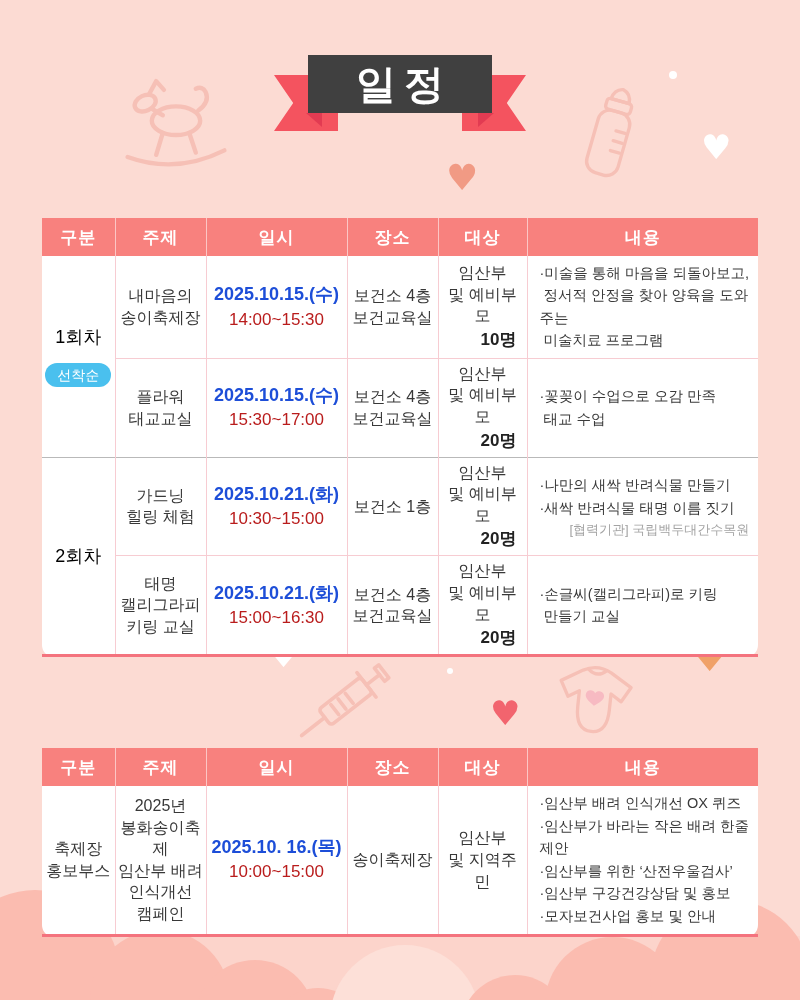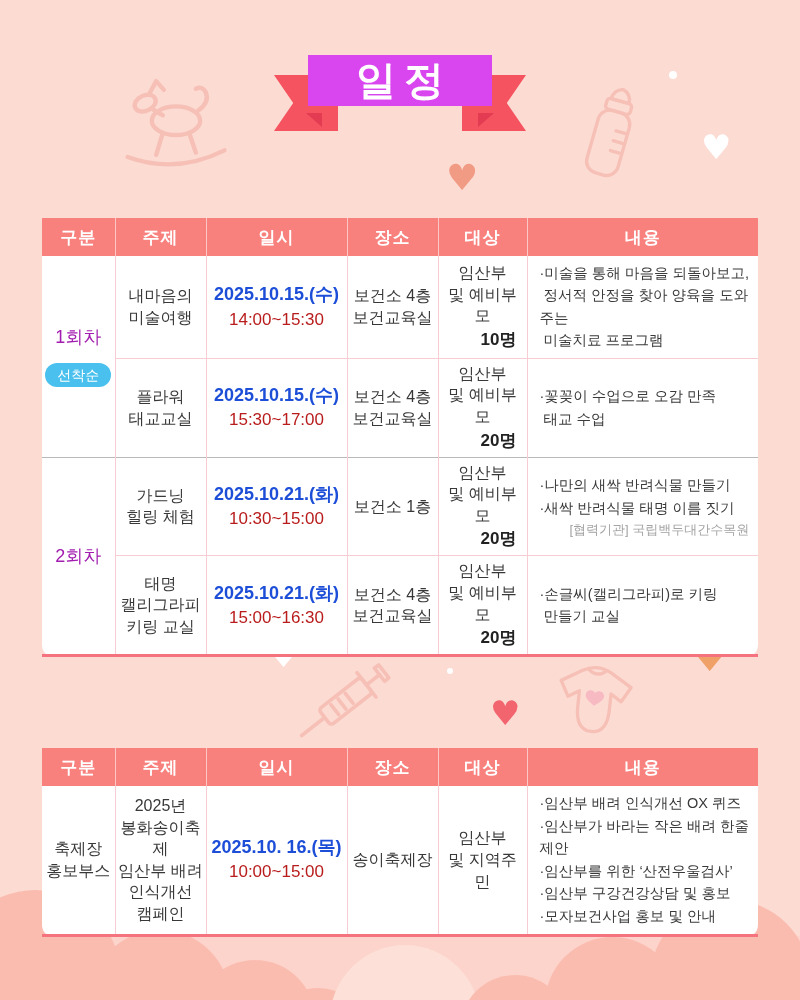--- a/index.html
+++ b/index.html
@@ -17,21 +17,21 @@
   .cloud.light{background:#fde0d8;}
 
   
   .banner{position:absolute;top:55px;left:50%;transform:translateX(-50%);width:184px;height:58px;}
   .banner .tail{position:absolute;top:20px;width:64px;height:56px;background:#f4535f;z-index:1;}
   .banner .tail.left{left:-34px;clip-path:polygon(0 0,100% 0,100% 100%,0 100%,30% 50%);}
   .banner .tail.right{right:-34px;clip-path:polygon(0 0,100% 0,70% 50%,100% 100%,0 100%);}
   .banner .fold{position:absolute;top:58px;width:16px;height:14px;background:#e23b52;z-index:2;}
   .banner .fold.left{left:-2px;clip-path:polygon(0 0,100% 0,100% 100%);}
   .banner .fold.right{right:-2px;clip-path:polygon(0 0,100% 0,0 100%);}
-  .banner-main{position:relative;z-index:3;width:184px;height:51px;background:#d946ef;
+  .banner-main{position:relative;z-index:3;width:184px;height:58px;background:#404040;
     display:flex;align-items:center;justify-content:center;color:#fff;font-size:40px;
     font-weight:bold;letter-spacing:8px;padding-left:8px;box-sizing:border-box;}
 
   
   .pill{position:absolute;left:28px;height:42px;background:#fff;border:2px solid #f6aaa3;
     border-radius:999px;display:flex;align-items:center;justify-content:center;
     color:#f9847a;font-size:23px;font-weight:bold;box-sizing:border-box;letter-spacing:1px;}
   .pill1{top:150px;width:252px;}
   .pill2{top:688px;width:272px;}
 
@@ -42,21 +42,21 @@
   #t2{top:748px;}
   .sched th{background:#f8817e;color:#fff;font-size:17px;font-weight:600;height:36px;
     border-right:1px solid rgba(255,255,255,.55);letter-spacing:1px;}
   .sched th:last-child{border-right:none;}
   .sched td{border-right:1px solid #f7ccd2;border-top:1px solid #f7ccd2;
     color:#383838;font-size:16px;text-align:center;vertical-align:middle;line-height:1.35;padding:4px 2px;}
   .sched td:last-child{border-right:none;}
   .sched tbody tr:first-child td{border-top:none;}
   .sched tr.group-start td{border-top:1px solid #b9b9b9;}
   .pre{white-space:pre-line;}
-  .g-label{font-size:18px;color:#a21caf;}
+  .g-label{font-size:18px;color:#000000;}
   .badge{display:inline-block;margin-top:13px;background:#4ac0ee;color:#fff;font-size:14px;
     padding:3px 12px;border-radius:999px;}
   .date{color:#1d4ed8;font-weight:bold;font-size:18px;}
   .time{color:#b91c1c;font-size:17px;margin-top:2px;}
   .t-count{font-weight:bold;font-size:17px;color:#222;margin-top:2px;margin-left:32px;}
   td.content{text-align:left;padding:6px 6px 6px 12px;}
   .c-main{font-size:14.5px;line-height:1.55;color:#3a3a3a;}
   .c-note{font-size:13px;color:#a3a3a3;margin-top:2px;padding-left:30px;}
 
   svg.outline{stroke:#f6c0b6;fill:none;stroke-width:4;stroke-linecap:round;stroke-linejoin:round;}
@@ -145,21 +145,21 @@
         <th>내용</th>
       </tr>
     </thead>
     <tbody>
       <tr style="height:97px">
         <td rowspan="2">
           <div class="g-label">1회차</div>
           <div class="badge">선착순</div>
         </td>
         <td class="pre">내마음의
-미술여행</td>
+송이축제장</td>
         <td>
           <div class="date">2025.10.15.(수)</div>
           <div class="time">14:00~15:30</div>
         </td>
         <td class="pre">보건소 4층
 보건교육실</td>
         <td>
           <div class="pre">임산부
 및 예비부모</div>
           <div class="t-count">10명</div>

